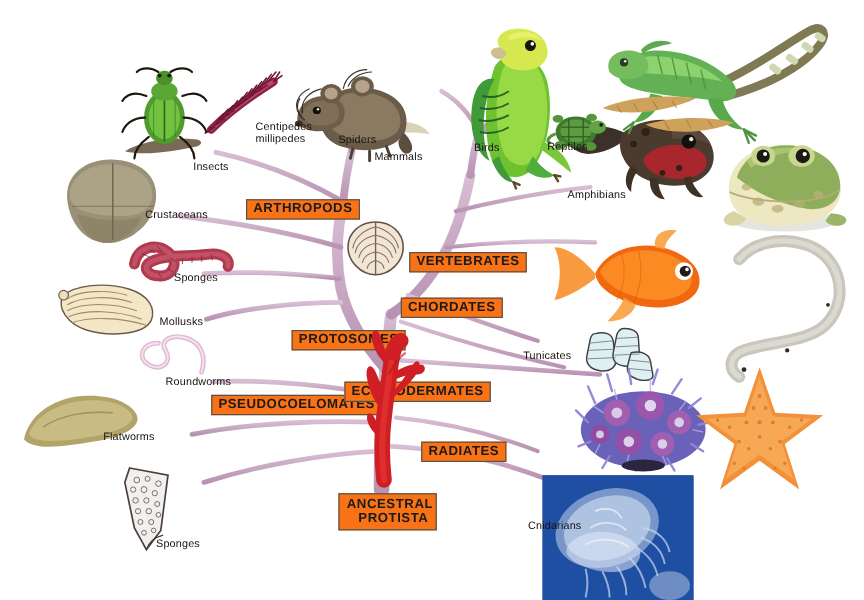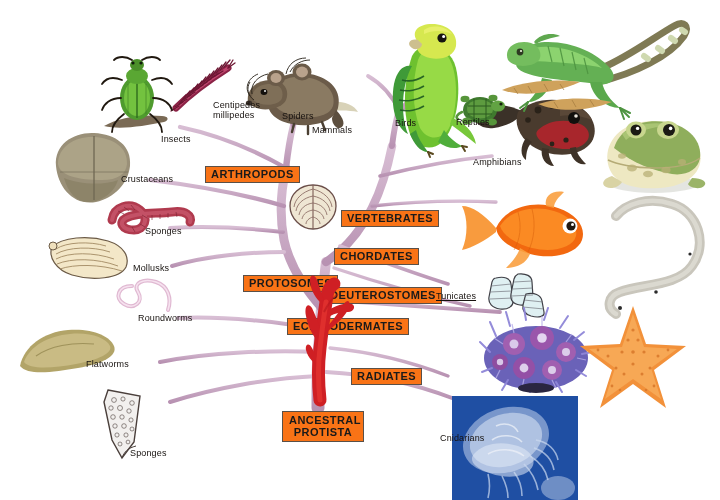--- a/index.html
+++ b/index.html
@@ -3,21 +3,21 @@
 <meta charset="utf-8">
 <style>
   html,body{margin:0;padding:0;background:#fff;}
   #stage{position:relative;width:720px;height:500px;background:#ffffff;overflow:hidden;
          font-family:"Liberation Sans",sans-serif;}
   #tree-svg{position:absolute;left:0;top:0;width:720px;height:500px;}
   .clade-label{position:absolute;background:#f97316;border:1px solid #5a5048;
         color:#1a1a1a;font-size:11px;letter-spacing:.45px;font-weight:600;
         padding:2px 5px 2px 5px;white-space:nowrap;line-height:11px;text-align:center;
         box-shadow:0 0 0 0 transparent;}
-  .clade-label.two{line-height:11.5px;padding:3px 6px;}
+  .clade-label.two{line-height:11.5px;padding:3px 6px;text-align:right;}
   .taxon-label{position:absolute;color:#17120f;font-size:9px;white-space:nowrap;
         letter-spacing:.15px;line-height:10.5px;}
   .taxon-label.two{line-height:10px;}
   .org{position:absolute;}
   .org svg{display:block;overflow:visible;}
   .jelly-panel{position:absolute;background:#1f4fa3;overflow:hidden;}
   .jelly-panel svg{display:block;}
 </style>
 </head>
 <body>
@@ -575,36 +575,36 @@
         </g>
         <ellipse cx="106" cy="92" rx="17" ry="12" fill="#dde7f7" opacity=".45"></ellipse>
       </g>
     </svg>
   </div>
 
   <div class="clade-label" style="left:205px;top:166px;">ARTHROPODS</div>
   <div class="clade-label" style="left:341px;top:210px;">VERTEBRATES</div>
   <div class="clade-label" style="left:334px;top:248px;">CHORDATES</div>
   <div class="clade-label" style="left:243px;top:275px;">PROTOSOMES</div>
-  <div class="clade-label" style="left:324px;top:287px;">DEUTEROSTOMES</div>
   <div class="clade-label" style="left:287px;top:318px;z-index:4;">ECHINODERMATES</div>
+  <div class="clade-label" style="left:176px;top:329px;">PSEUDOCOELOMATES</div>
   <div class="clade-label" style="left:351px;top:368px;">RADIATES</div>
   <div class="clade-label two" style="left:282px;top:411px;width:68px;white-space:pre-line;">ANCESTRAL
 PROTISTA</div>
 
   <div class="taxon-label" style="left:128px;top:134px;padding-left:33px;">Insects</div>
   <div class="taxon-label two" style="left:196px;top:100px;white-space:pre-line;margin-left:17px;">Centipedes
 millipedes</div>
   <div class="taxon-label" style="left:247px;top:111px;margin-left:35px;">Spiders</div>
   <div class="taxon-label" style="left:312px;top:125px;">Mammals</div>
   <div class="taxon-label" style="left:395px;top:118px;">Birds</div>
   <div class="taxon-label" style="left:456px;top:117px;">Reptiles</div>
   <div class="taxon-label" style="left:473px;top:157px;">Amphibians</div>
   <div class="taxon-label" style="left:121px;top:174px;">Crustaceans</div>
   <div class="taxon-label" style="left:145px;top:226px;">Sponges</div>
   <div class="taxon-label" style="left:133px;top:263px;">Mollusks</div>
   <div class="taxon-label" style="left:138px;top:313px;">Roundworms</div>
   <div class="taxon-label" style="left:86px;top:359px;">Flatworms</div>
   <div class="taxon-label" style="left:130px;top:448px;">Sponges</div>
-  <div class="taxon-label" style="left:436px;top:291px;text-decoration:underline;">Tunicates</div>
+  <div class="taxon-label" style="left:436px;top:291px;">Tunicates</div>
   <div class="taxon-label" style="left:440px;top:433px;z-index:3;">Cnidarians</div>
 
 </div>
 
 </body></html>

